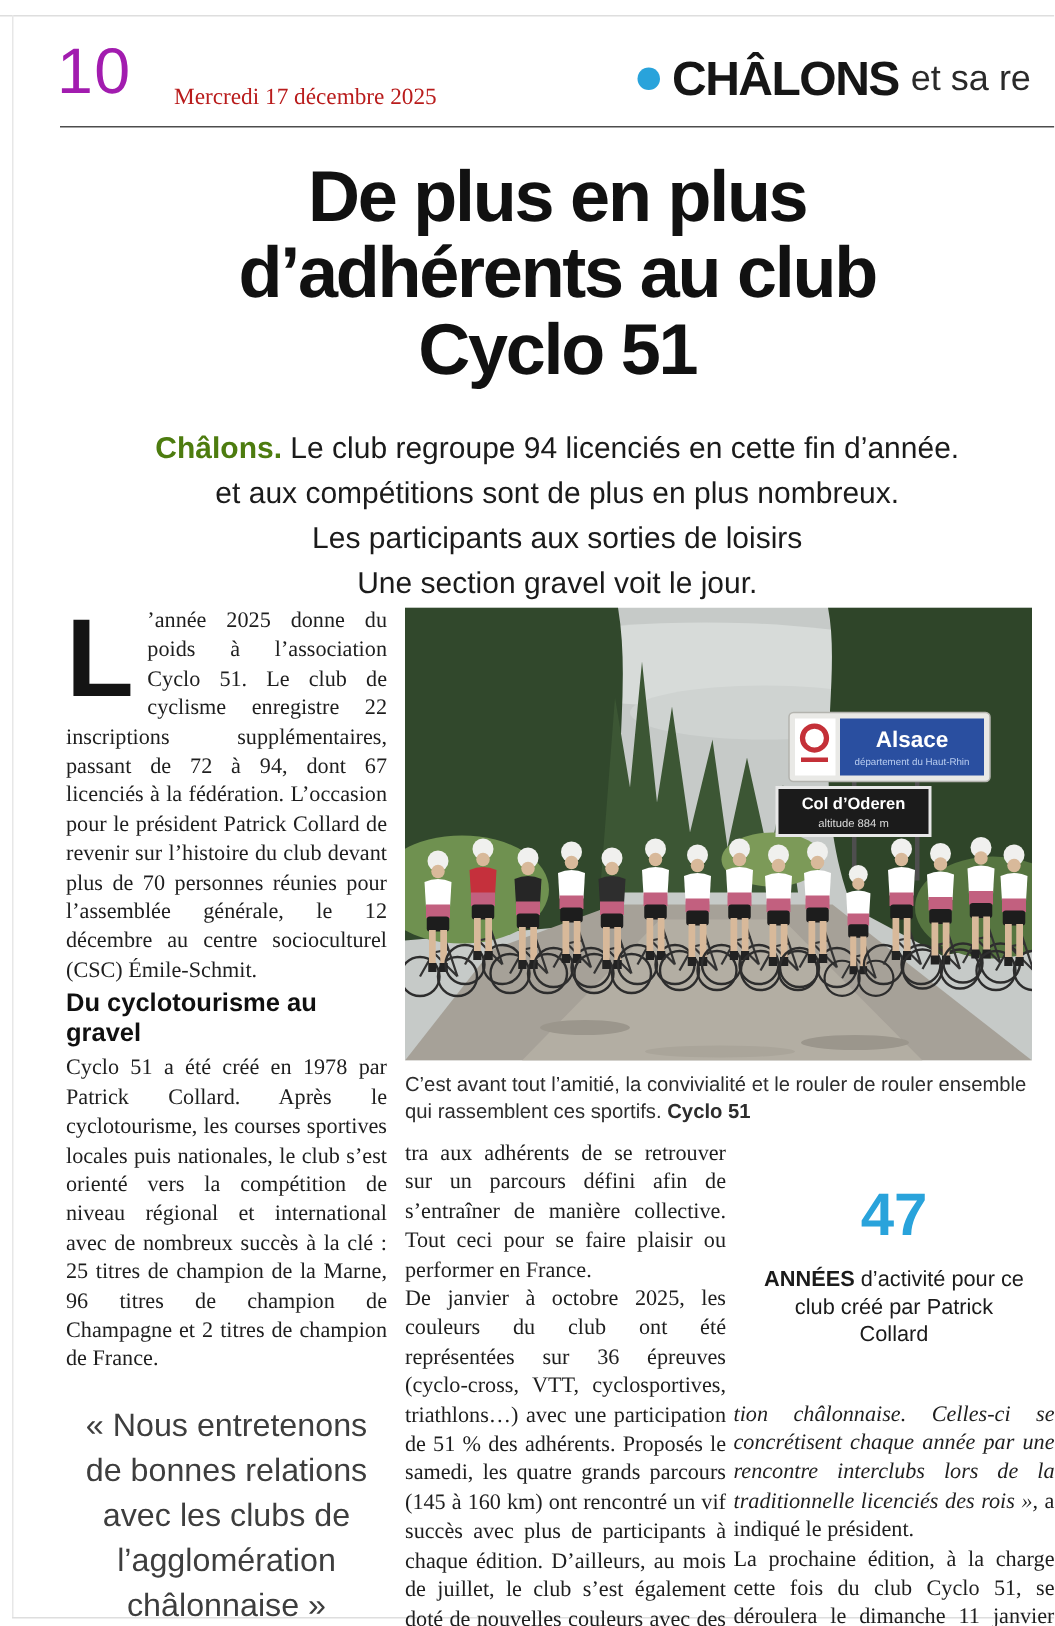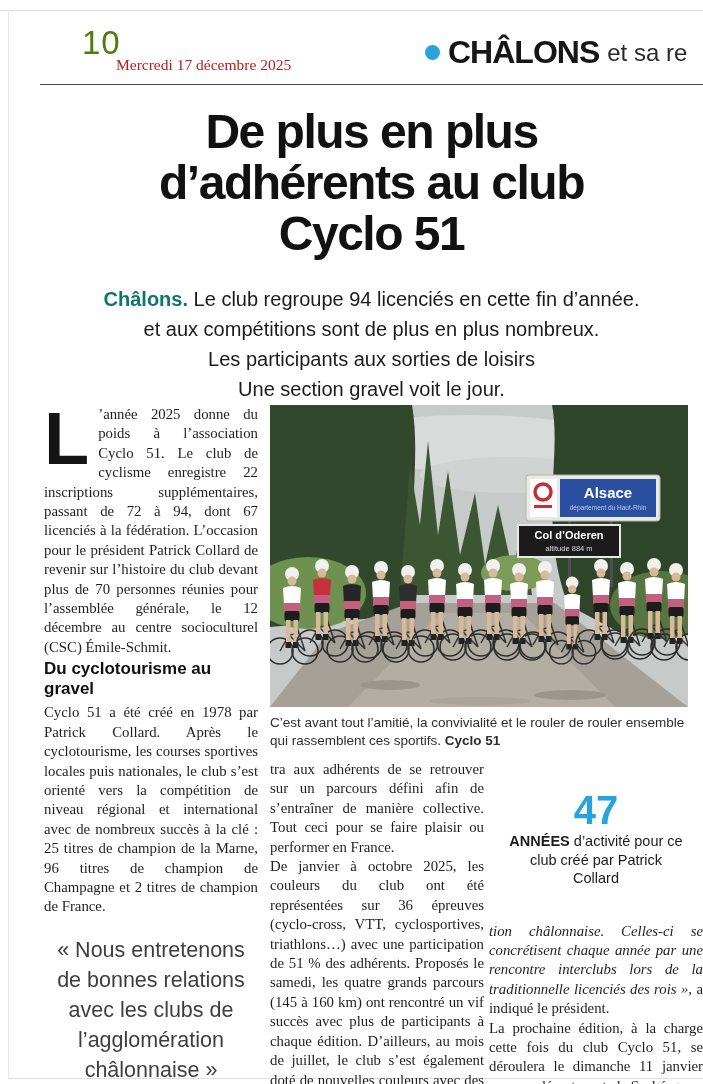--- a/index.html
+++ b/index.html
@@ -3,21 +3,21 @@
 <meta charset="utf-8">
 <style>
   html,body{margin:0;padding:0;background:#fff;}
   .page{position:relative;width:703px;height:1084px;background:#ffffff;overflow:hidden;
         font-family:"Liberation Sans",sans-serif;color:#1c1c1c;}
   .scan-top{position:absolute;left:0;top:10px;width:703px;height:1px;background:#dedede;}
   .scan-left{position:absolute;left:8px;top:10px;width:1px;height:1068px;background:#e7e7e7;}
   .scan-bottom{position:absolute;left:8px;top:1078px;width:695px;height:1px;background:#dedede;}
 
   
-  .pagenum{position:absolute;left:38px;top:24px;font-size:33px;font-weight:400;color:#4d7c0f;letter-spacing:1px;margin-left:44px;}
+  .pagenum{position:absolute;left:38px;top:24px;font-size:43px;font-weight:400;color:#a21caf;letter-spacing:1px;}
   .edition-date{position:absolute;left:116px;top:56px;font-family:"Liberation Serif",serif;font-size:15.5px;color:#b91c1c;}
   .section-head{position:absolute;left:425px;top:34px;display:flex;align-items:center;white-space:nowrap;}
   .section-dot{width:15px;height:15px;border-radius:50%;margin-right:8px;flex:0 0 auto;}
   .section-name{font-size:32px;font-weight:900;letter-spacing:-1px;color:#161616;}
   .section-suffix{font-size:24px;color:#2a2a2a;margin-left:8px;}
   .header-rule{position:absolute;left:40px;top:84px;width:663px;height:1px;background:#4c4c4c;}
 
   
   .headline{position:absolute;left:40px;top:106px;width:663px;text-align:center;
             font-size:48px;line-height:51px;font-weight:900;letter-spacing:-1.5px;color:#111;}
@@ -42,21 +42,21 @@
 
   
   .photo{position:absolute;left:270px;top:405px;width:418px;height:302px;}
   .caption{position:absolute;left:270px;top:714px;width:418px;font-size:13.5px;line-height:17.5px;
            color:#2d2d2d;}
   .caption b{font-weight:bold;}
 
   
   .stat{font-family:"Liberation Sans",sans-serif;text-align:center;margin:28px auto 34px;width:180px;}
   .stat-number{font-size:40px;font-weight:900;line-height:44px;margin-top:12px;}
-  .stat-label{font-size:14.5px;line-height:18.5px;color:#1b1b1b;margin-top:0;text-align:center;}
+  .stat-label{font-size:14.5px;line-height:18.5px;color:#1b1b1b;margin-top:12px;text-align:center;}
   .stat-label b{text-transform:uppercase;}
 </style>
 </head>
 <body>
 
 <div class="page">
   <div class="scan-top"></div>
   <div class="scan-left"></div>
   <div class="scan-bottom"></div>
 
@@ -69,21 +69,21 @@
   </div>
   <div class="header-rule"></div>
 
   <div class="headline">
     <div>De plus en plus</div>
     <div>d’adhérents au club</div>
     <div>Cyclo 51</div>
   </div>
 
   <div class="standfirst">
-    <div><span class="lead acc-fg" style="color: #0f766e;">Châlons.</span><span> Le club regroupe 94 licenciés en cette fin d’année.</span></div>
+    <div><span class="lead acc-fg" style="color: #4d7c0f;">Châlons.</span><span> Le club regroupe 94 licenciés en cette fin d’année.</span></div>
     <div>et aux compétitions sont de plus en plus nombreux.</div>
     <div>Les participants aux sorties de loisirs</div>
     <div>Une section gravel voit le jour.</div>
   </div>
 
   <div class="col col1">
     <p><span class="dropcap">L</span><span>’année 2025 donne du poids à l’association Cyclo 51. Le club de cyclisme enregistre 22 inscriptions supplémentaires, passant de 72 à 94, dont 67 licenciés à la fédération. L’occasion pour le président Patrick Collard de revenir sur l’histoire du club devant plus de 70 personnes réunies pour l’assemblée générale, le 12 décembre au centre socioculturel (CSC) Émile-Schmit.</span></p>
     <div class="subhead">Du cyclotourisme au gravel</div>
     <p>Cyclo 51 a été créé en 1978 par Patrick Collard. Après le cyclotourisme, les courses sportives locales puis nationales, le club s’est orienté vers la compétition de niveau régional et international avec de nombreux succès à la clé : 25 titres de champion de la Marne, 96 titres de champion de Champagne et 2 titres de champion de France.</p>
     <div class="pullquote">« Nous entretenons de bonnes relations avec les clubs de l’agglomération châlonnaise »</div>

